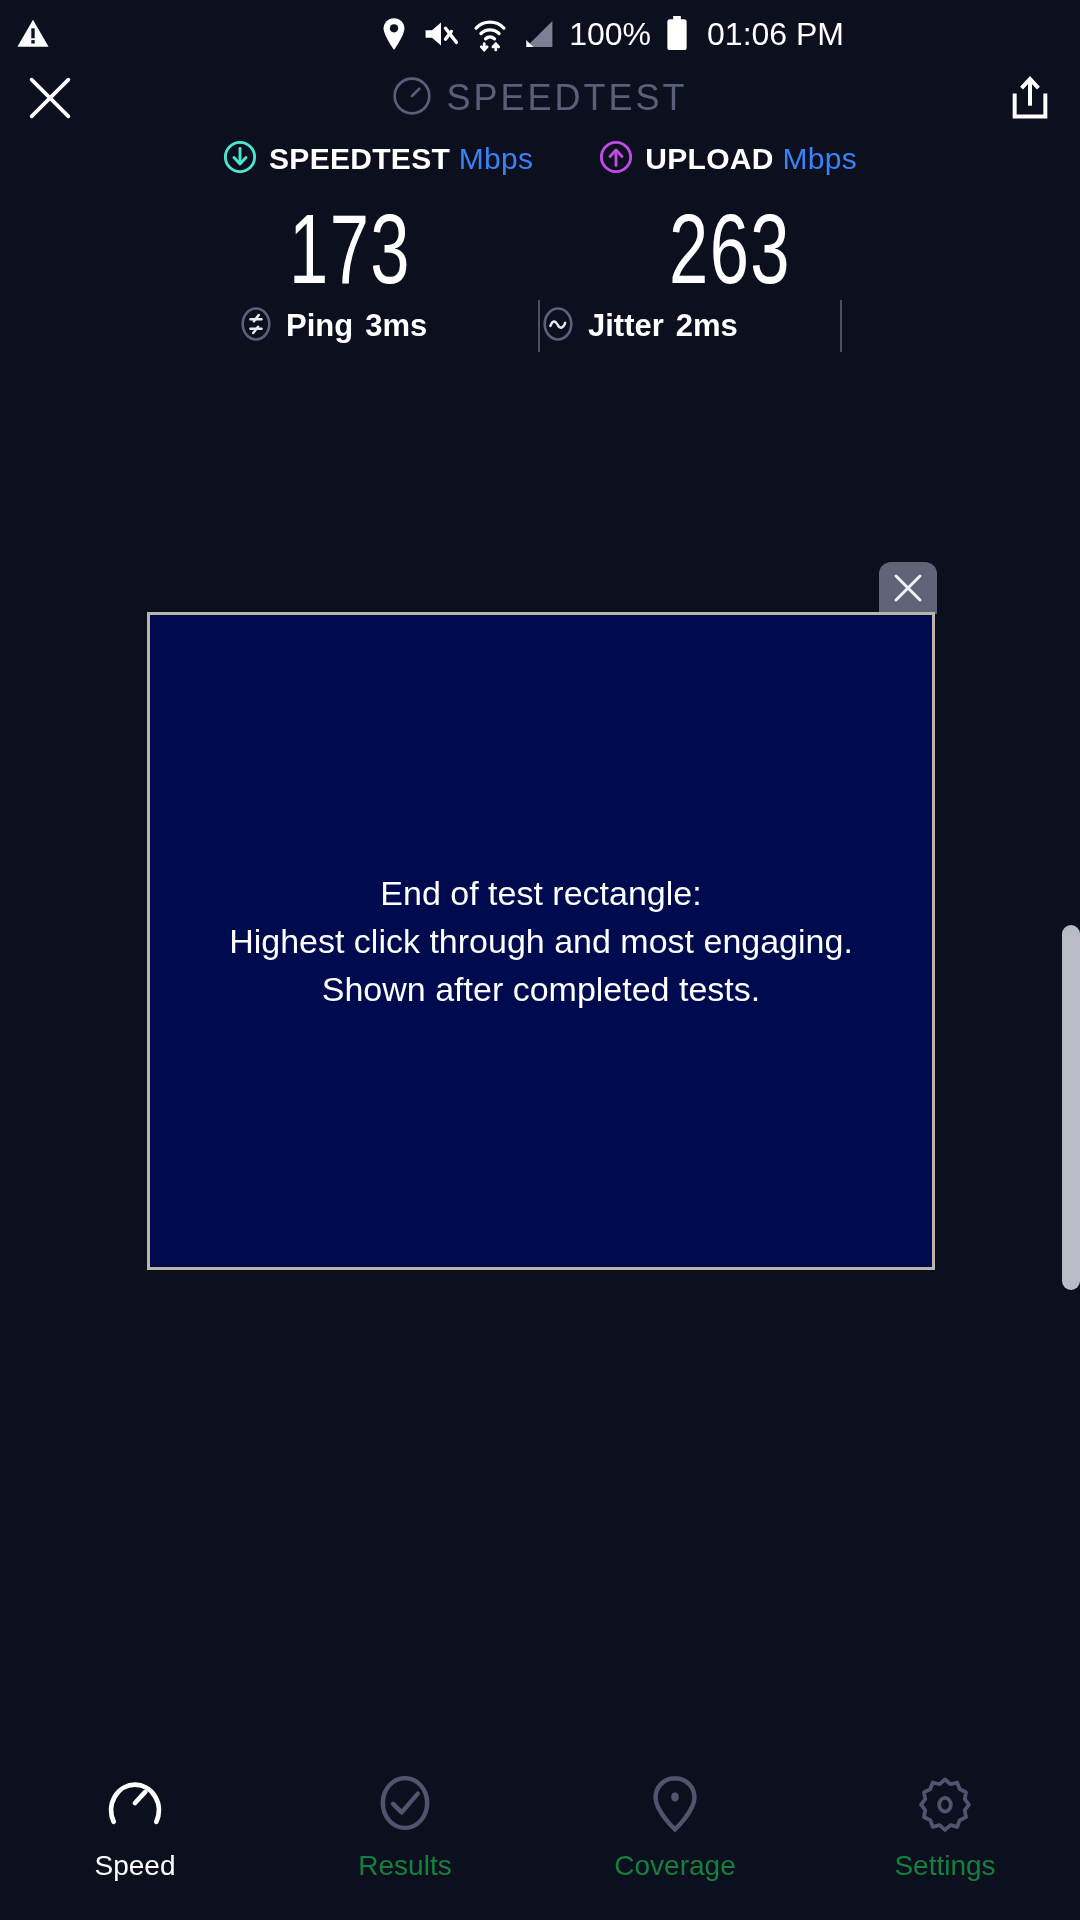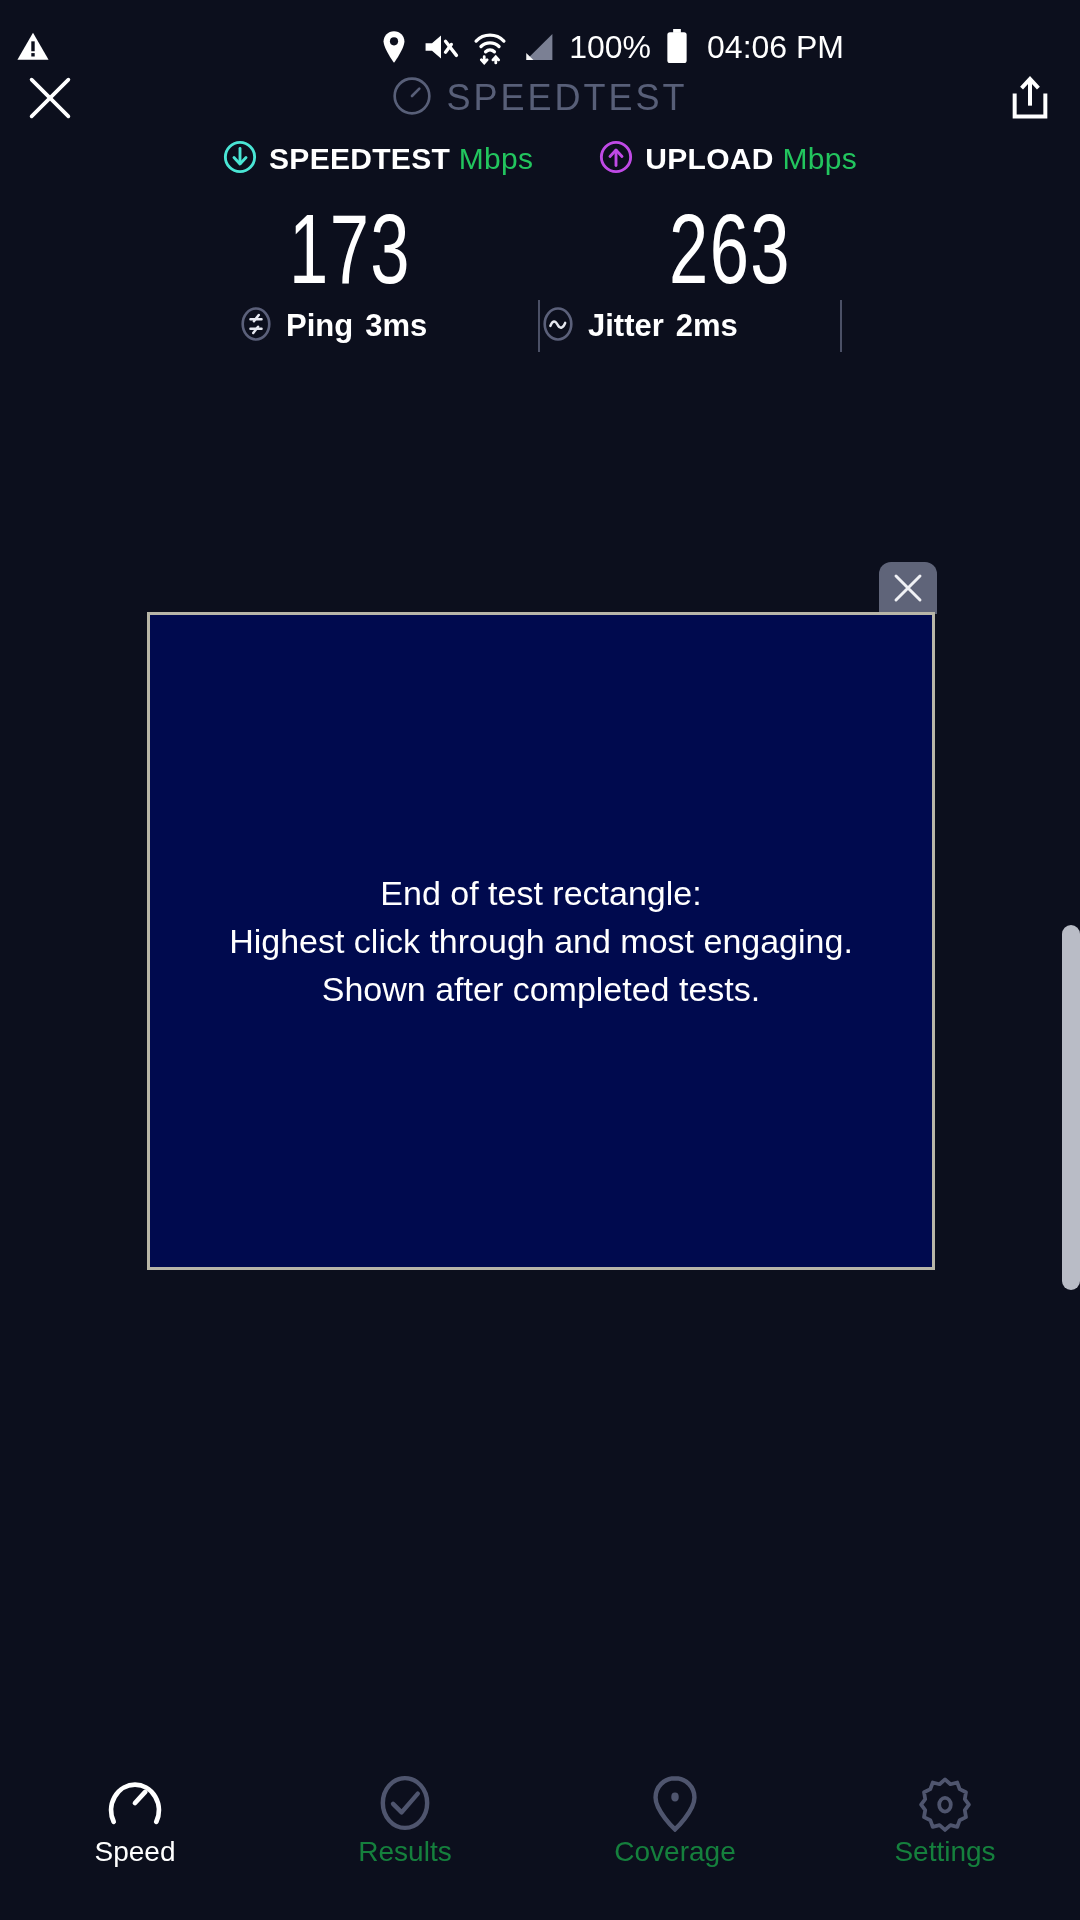--- a/index.html
+++ b/index.html
@@ -12,21 +12,21 @@
   }
   .screen {
     position:relative;
     width:1080px; height:1920px;
     background:#0c0f1d;
     color:#ffffff;
   }
 
   
   .statusbar {
-    position:absolute; top:18px; left:0;
+    position:absolute; top:5px; left:0;
     width:860px; height:58px;
     display:flex; align-items:center;
     padding:0 16px;
   }
   .sb-left { display:flex; align-items:center; gap:10px; }
   .sb-right {
     margin-left:auto;
     display:flex; align-items:center; gap:14px;
   }
   .sb-icon { display:inline-flex; align-items:center; justify-content:center; }
@@ -74,21 +74,21 @@
   }
   .metric-labels {
     display:flex; justify-content:center; gap:66px;
   }
   .metric-label {
     display:flex; align-items:center; gap:12px;
   }
   .metric-label .cap {
     font-size:30px; font-weight:700; color:#ffffff; letter-spacing:0.3px;
   }
-  .metric-label .cap .unit { font-weight:400; color:#22c55e; }
+  .metric-label .cap .unit { font-weight:400; color:#3b82f6; }
 
   .metric-values {
     display:flex; justify-content:center;
     margin-top:22px;
   }
   .metric-value {
     width:380px; text-align:center;
     font-size:98px; font-weight:300;
     color:#ffffff;
     line-height:1.0;
@@ -171,21 +171,21 @@
   
   .bottomnav {
     position:absolute; bottom:0; left:0;
     width:1080px; height:160px;
     display:flex; align-items:flex-start;
     padding-top:14px;
   }
   .nav-item {
     flex:1;
     display:flex; flex-direction:column;
-    align-items:center; 
+    align-items:center; gap:14px;
     cursor:pointer;
   }
   .nav-label { font-size:28px; }
   .nav-item.active .nav-label { color:#ffffff; }
   .nav-item.inactive .nav-label { color:#15803d; }
 </style>
 </head>
 <body>
 
 <div class="screen">
@@ -229,21 +229,21 @@
           <path d="M9.5 22 L4 22 L4 16.5 Z" fill="#ffffff" opacity="0.95"></path>
         </svg>
       </span>
       <span class="sb-battery-text">100%</span>
       <span class="sb-icon">
         <svg width="24" height="36" viewBox="0 0 18 28">
           <rect x="6" y="0" width="6" height="3" fill="#ffffff"></rect>
           <rect x="1.5" y="2.5" width="15" height="24" rx="2" fill="#ffffff"></rect>
         </svg>
       </span>
-      <span class="sb-time">04:06 PM</span>
+      <span class="sb-time">01:06 PM</span>
     </div>
   </div>
 
   <div class="appbar">
     <div class="close-btn">
       <svg width="46" height="46" viewBox="0 0 30 30">
         <path d="M3 3 L27 27 M27 3 L3 27" stroke="#ffffff" stroke-width="2.4" stroke-linecap="round"></path>
       </svg>
     </div>
     <div class="brand">

